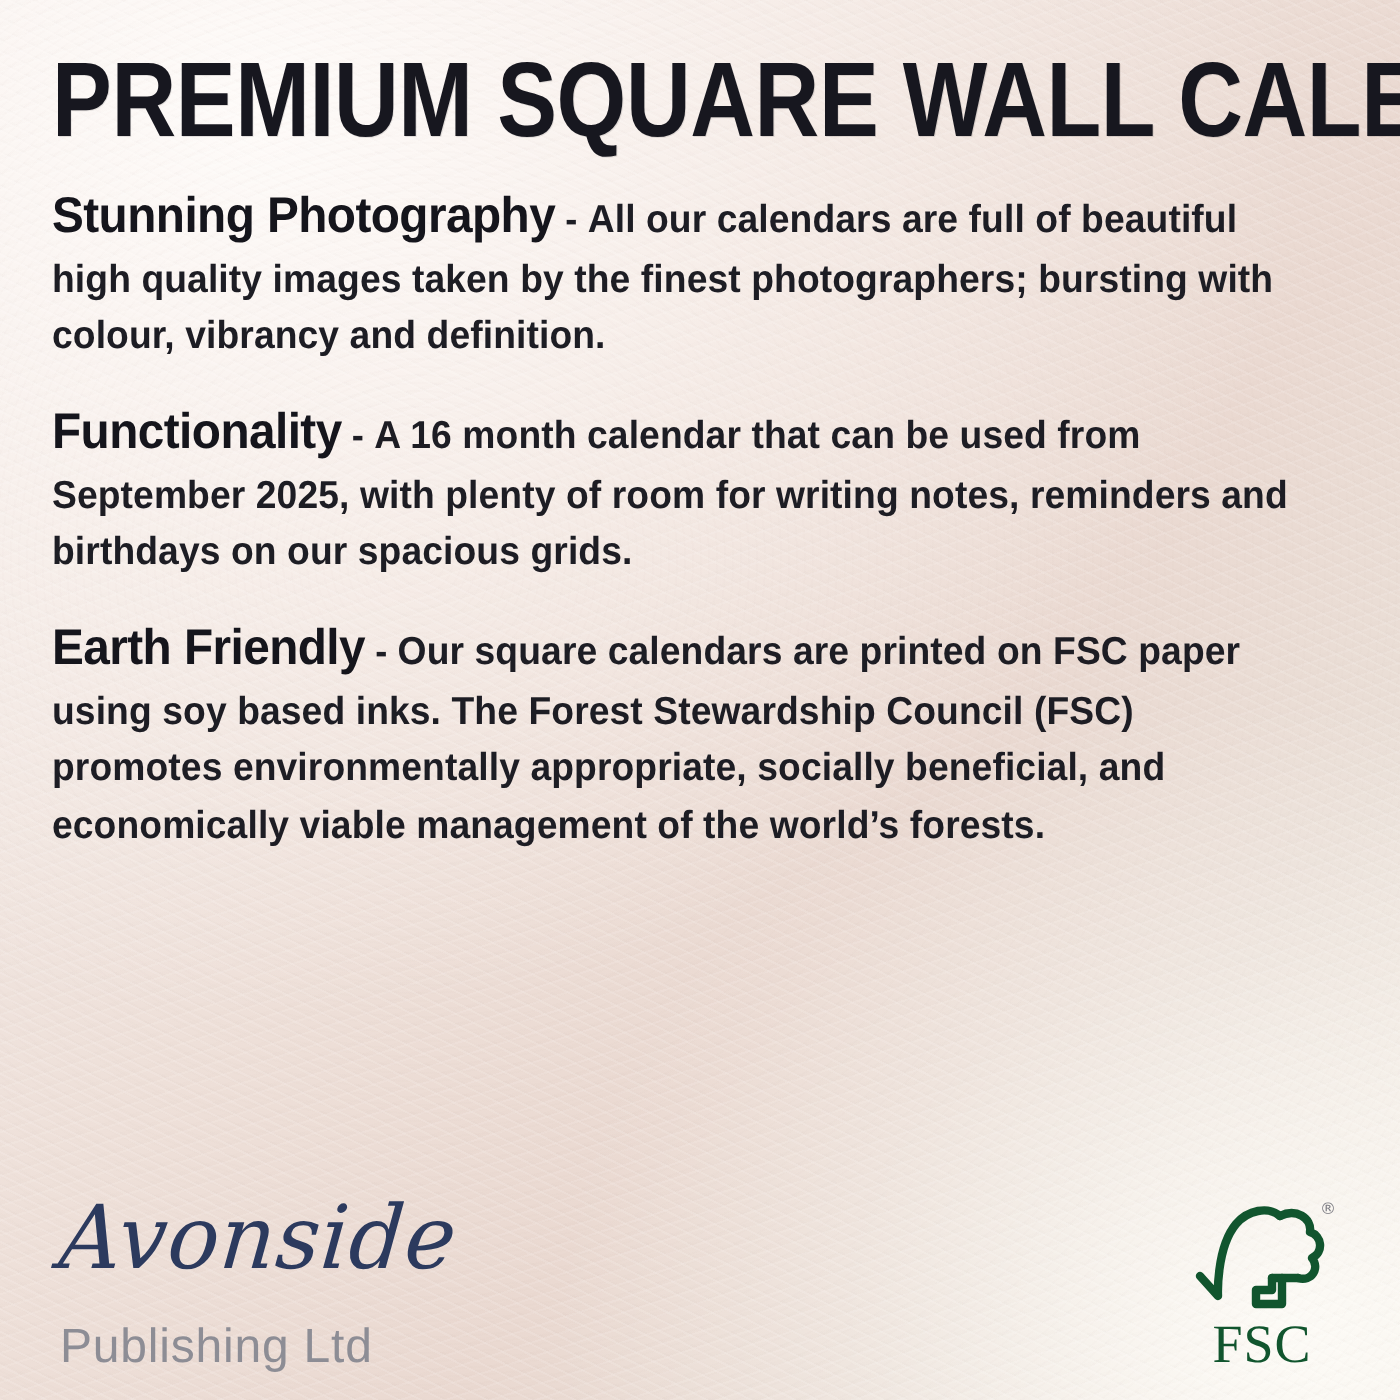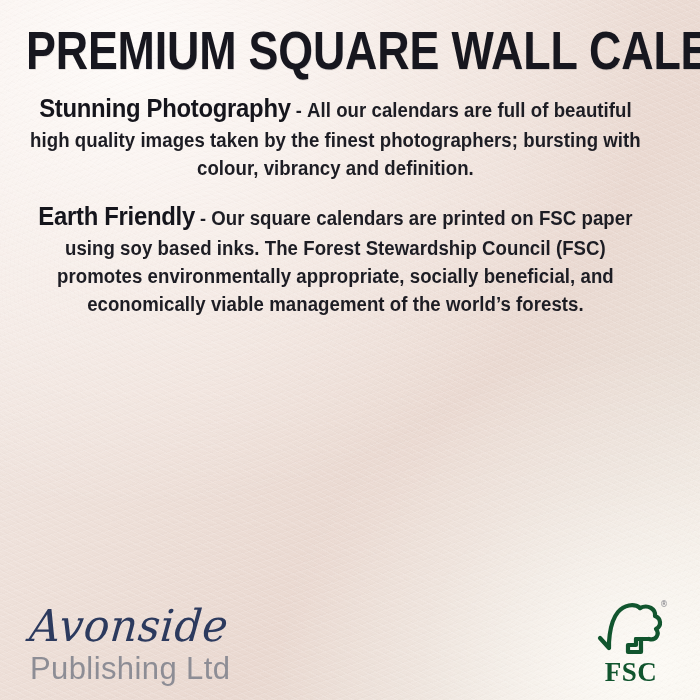--- a/index.html
+++ b/index.html
@@ -60,21 +60,20 @@
     transform-origin: left center;
     white-space: nowrap;
     text-shadow: 0.5px 0.5px 0 rgba(0,0,0,0.10);
   }
 
   
   .features {
     margin: 0;
     padding: 12px 0 0 0;
     list-style: none;
-    text-align: center;
   }
   .feature {
     margin: 0 0 16px 0;
     padding: 0;
     color: #1d1d24;
   }
   .feature:last-child { margin-bottom: 16px; }
 
   .feature-line {
     margin: 0;
@@ -133,43 +132,43 @@
     font-size: 44px;
     line-height: 1;
     color: #2c3a5e;
     letter-spacing: 0.5px;
     transform: skewX(-5deg) scaleX(0.97);
     transform-origin: left bottom;
   }
   .brand-sub {
     font-family: "Liberation Sans", sans-serif;
     font-weight: 300;
-    font-size: 31px;
+    font-size: 24px;
     line-height: 1.05;
     color: #8d8d95;
     letter-spacing: 0.4px;
-    margin-top: 5px;
+    margin-top: 19px;
     margin-left: 2px;
   }
 
   .fsc-mark {
     display: flex;
     flex-direction: column;
     align-items: center;
     padding-bottom: 14px;
     margin-right: 10px;
   }
   .fsc-glyph {
     width: 74px;
     height: 60px;
     display: block;
   }
   .fsc-text {
     font-family: "Liberation Serif", "DejaVu Serif", serif;
-    font-weight: 700;
+    font-weight: 400;
     font-size: 27px;
     line-height: 1;
     letter-spacing: 0.5px;
     color: #11552e;
     margin-top: 1px;
   }
 </style>
 </head>
 <body>
 
@@ -184,20 +183,25 @@
     <ul class="features">
 
       <li class="feature">
         <p class="feature-line">
           <span class="feature-heading">Stunning Photography</span><span class="feature-dash"> - </span><span class="feature-body">All our calendars are full of beautiful high quality images taken by the finest photographers; bursting with colour, vibrancy and definition.</span>
         </p>
       </li>
 
 
 
+      <li class="feature">
+        <p class="feature-line">
+          <span class="feature-heading">Functionality</span><span class="feature-dash"> - </span><span class="feature-body">A 16 month calendar that can be used from September 2025, with plenty of room for writing notes, reminders and birthdays on our spacious grids.</span>
+        </p>
+      </li>
 
       <li class="feature">
         <p class="feature-line">
           <span class="feature-heading">Earth Friendly</span><span class="feature-dash"> - </span><span class="feature-body">Our square calendars are printed on FSC paper using soy based inks. The Forest Stewardship Council (FSC) promotes environmentally appropriate, socially beneficial, and economically viable management of the world’s forests.</span>
         </p>
       </li>
 
     </ul>
   </div>
 

